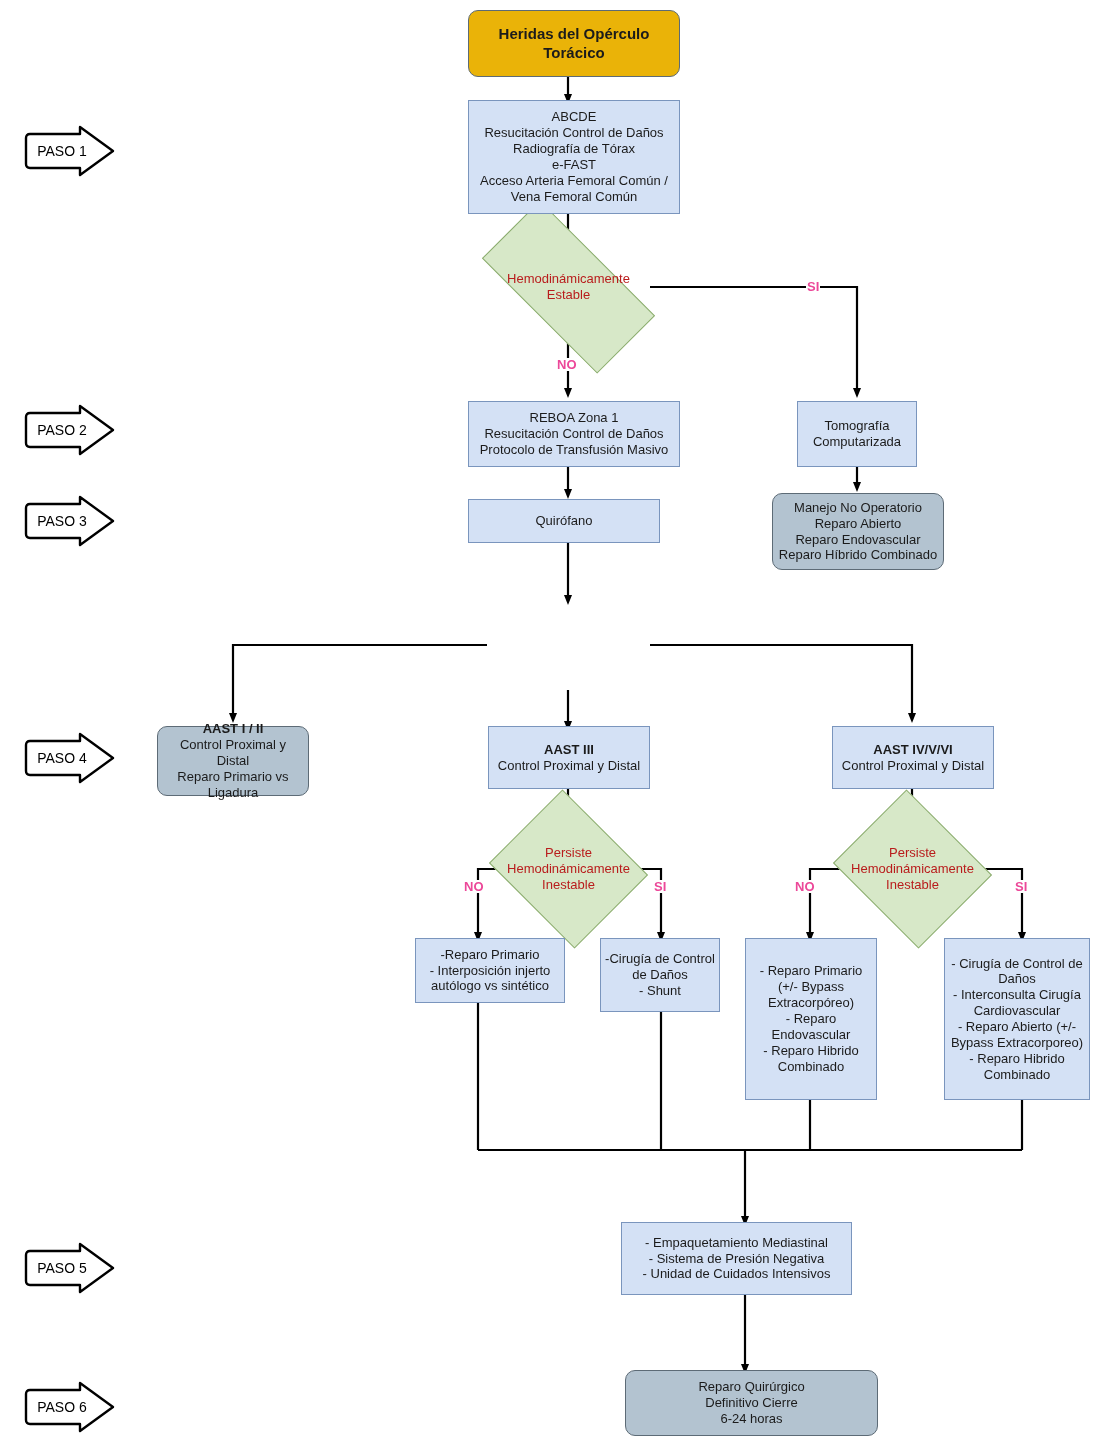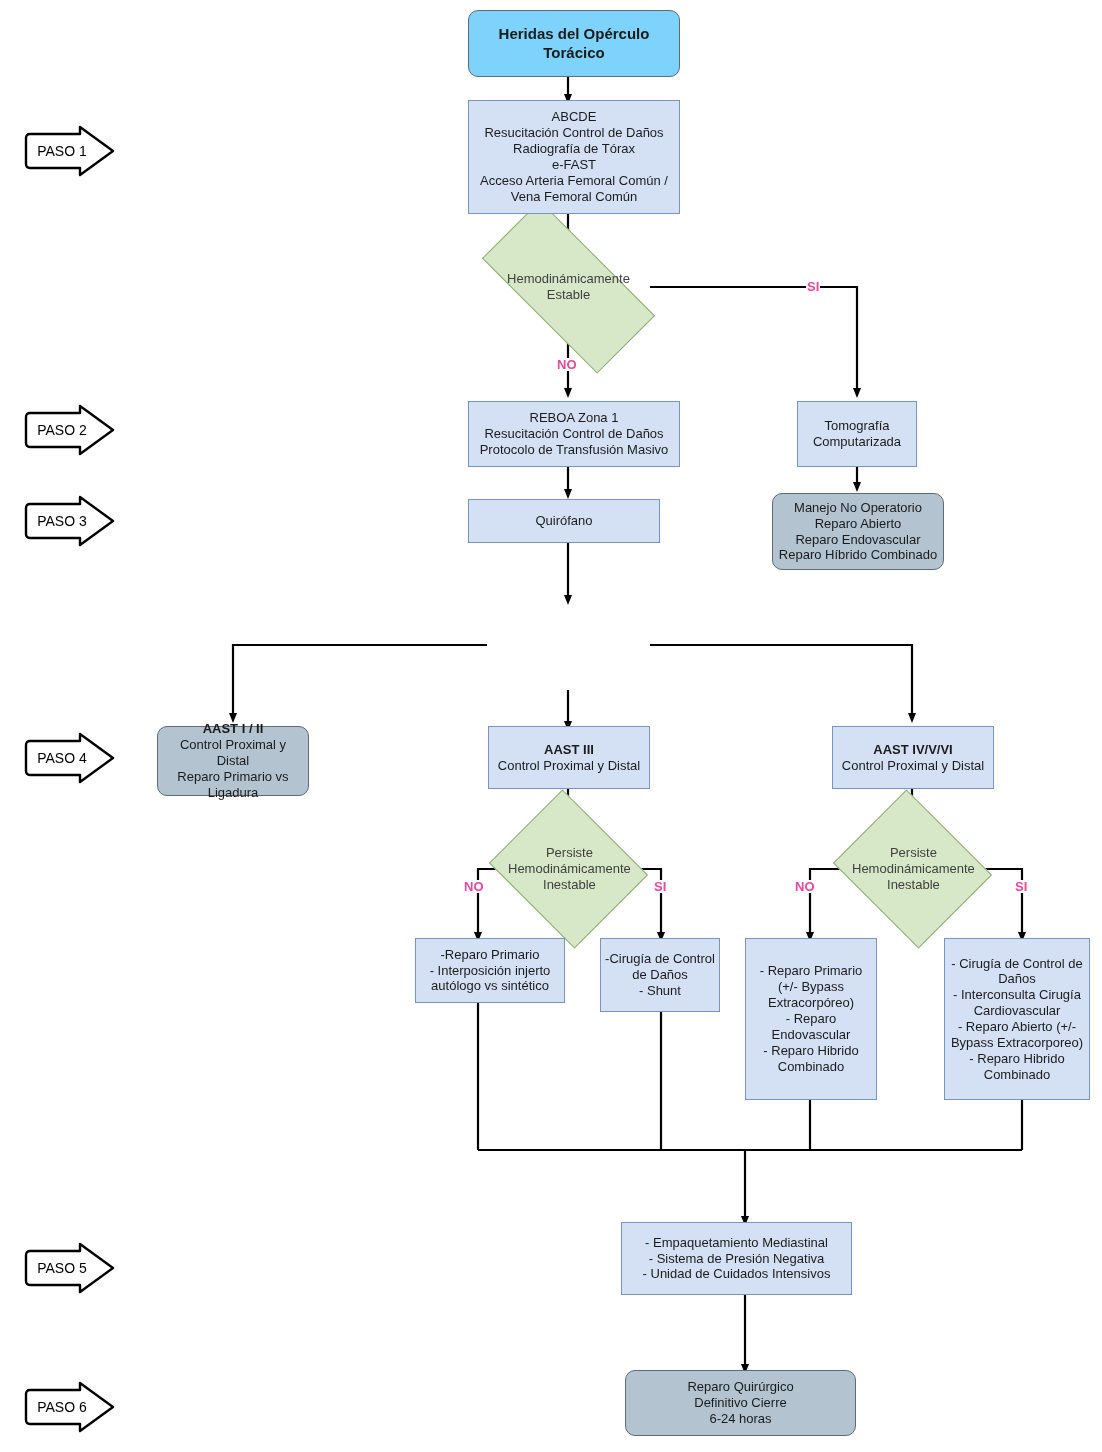--- a/index.html
+++ b/index.html
@@ -37,33 +37,34 @@
   .box-blue{
     background:#d4e1f5;
     border:1px solid #7a95bd;
   }
   .box-gray{
     background:#b3c3d0;
     border:1px solid #5d6b76;
     border-radius:10px;
   }
   .title-gray{
-    background:#7dd3fc;
+    background:#eab308;
     border:1px solid #5d6b76;
     border-radius:10px;
     font-weight:bold;
   }
   .hdr{ font-weight:bold; display:block; }
   .diamond{
     position:absolute;
     z-index:2;
     display:flex;
     align-items:center;
+    justify-content:center;
     text-align:center;
-    color:#404040;
+    color:#b91c1c;
     line-height:1.22;
   }
   .diamond .dshape{
     position:absolute;
     left:0; top:0; right:0; bottom:0;
     background:#d7e8c8;
     border:1px solid #8aab6d;
     transform:rotate(45deg);
     z-index:-1;
   }
@@ -288,17 +289,17 @@
   </div>
 
   <div class="node box-blue fs13" style="left:944px; top:938px; width:146px; height:162px;">
     <div class="inner">- Cirugía de Control de<br>Daños<br>- Interconsulta Cirugía<br>Cardiovascular<br>- Reparo Abierto (+/-<br>Bypass Extracorporeo)<br>- Reparo Hibrido<br>Combinado</div>
   </div>
 
   <div class="node box-blue fs13" style="left:621px; top:1222px; width:231px; height:73px;">
     <div class="inner">- Empaquetamiento Mediastinal<br>- Sistema de Presión Negativa<br>- Unidad de Cuidados Intensivos</div>
   </div>
 
-  <div class="node box-gray fs13" style="left:625px; top:1370px; width:231px; height:66px;">
+  <div class="node box-gray fs13" style="left:625px; top:1370px; width:253px; height:66px;">
     <div class="inner">Reparo Quirúrgico<br>Definitivo Cierre<br>6-24 horas</div>
   </div>
 
 </div>
 
 </body></html>

